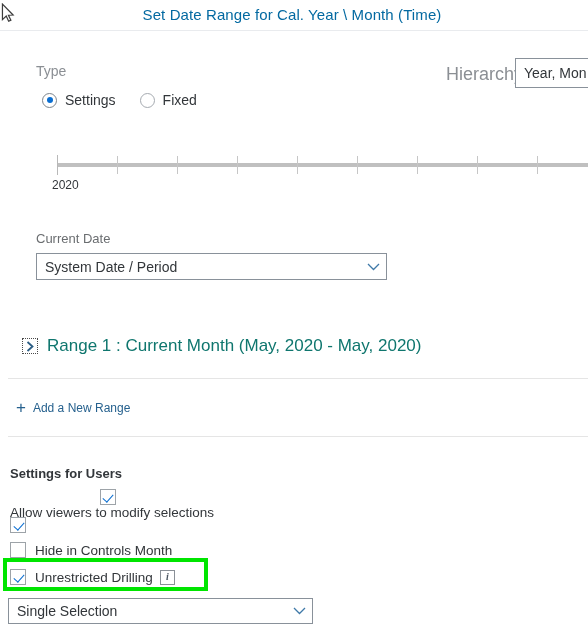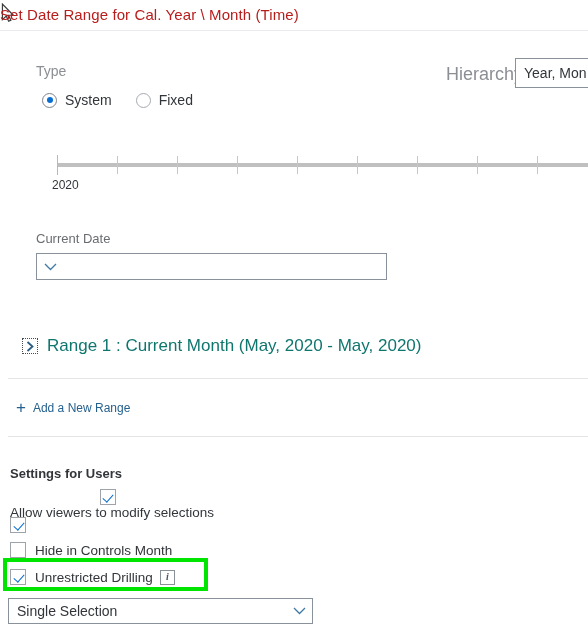--- a/index.html
+++ b/index.html
@@ -23,24 +23,24 @@
     left: 0; top: 0;
     width: 588px;
     height: 31px;
     background: #ffffff;
     border-bottom: 1px solid #e9ebee;
   }
   .header-title {
     position: absolute;
     left: 0; top: 0;
     width: 588px;
-    text-align: left;
+    text-align: center;
     line-height: 30px;
     font-size: 15px;
-    color: #b91c1c;
+    color: #0369a1;
     letter-spacing: .1px;
     padding-right: 4px;
   }
   .cursor-icon {
     position: absolute;
     left: 1px;
     top: 3px;
     width: 14px;
     height: 20px;
   }
@@ -320,21 +320,21 @@
 <div class="type-label">Type</div>
 
 <div class="hierarchy-label">Hierarchy</div>
 <div class="hierarchy-box">
   <span class="hierarchy-value">Year, Mon</span>
 </div>
 
 <div class="radio-row">
   <div class="radio-item">
     <span class="radio-mark checked"></span>
-    <span class="radio-label">System</span>
+    <span class="radio-label">Settings</span>
   </div>
   <div class="radio-item">
     <span class="radio-mark"></span>
     <span class="radio-label">Fixed</span>
   </div>
 </div>
 
 <div class="timeline">
   <div class="timeline-axis"></div>
   <div id="tick-container">
@@ -346,20 +346,21 @@
       <div class="tick" style="left: 357px;"></div>
       <div class="tick" style="left: 417px;"></div>
       <div class="tick" style="left: 477px;"></div>
       <div class="tick" style="left: 537px;"></div>
     </div>
   <div class="timeline-tick-label" id="timeline-label" style="left:53px;">2020</div>
 </div>
 
 <div class="current-date-label">Current Date</div>
 <div class="select-box" id="current-date-select">
+  <span class="select-value">System Date / Period</span>
   <span class="chev">
     <svg width="13" height="8" viewBox="0 0 13 8">
         <path d="M1,1 L6.5,6.5 L12,1" fill="none" stroke="#3f79a8" stroke-width="1.3"></path>
       </svg>
   </span>
 </div>
 
 <div class="range-row">
   <span class="expand-icon-wrap">
     <svg width="9" height="11" viewBox="0 0 9 11">

